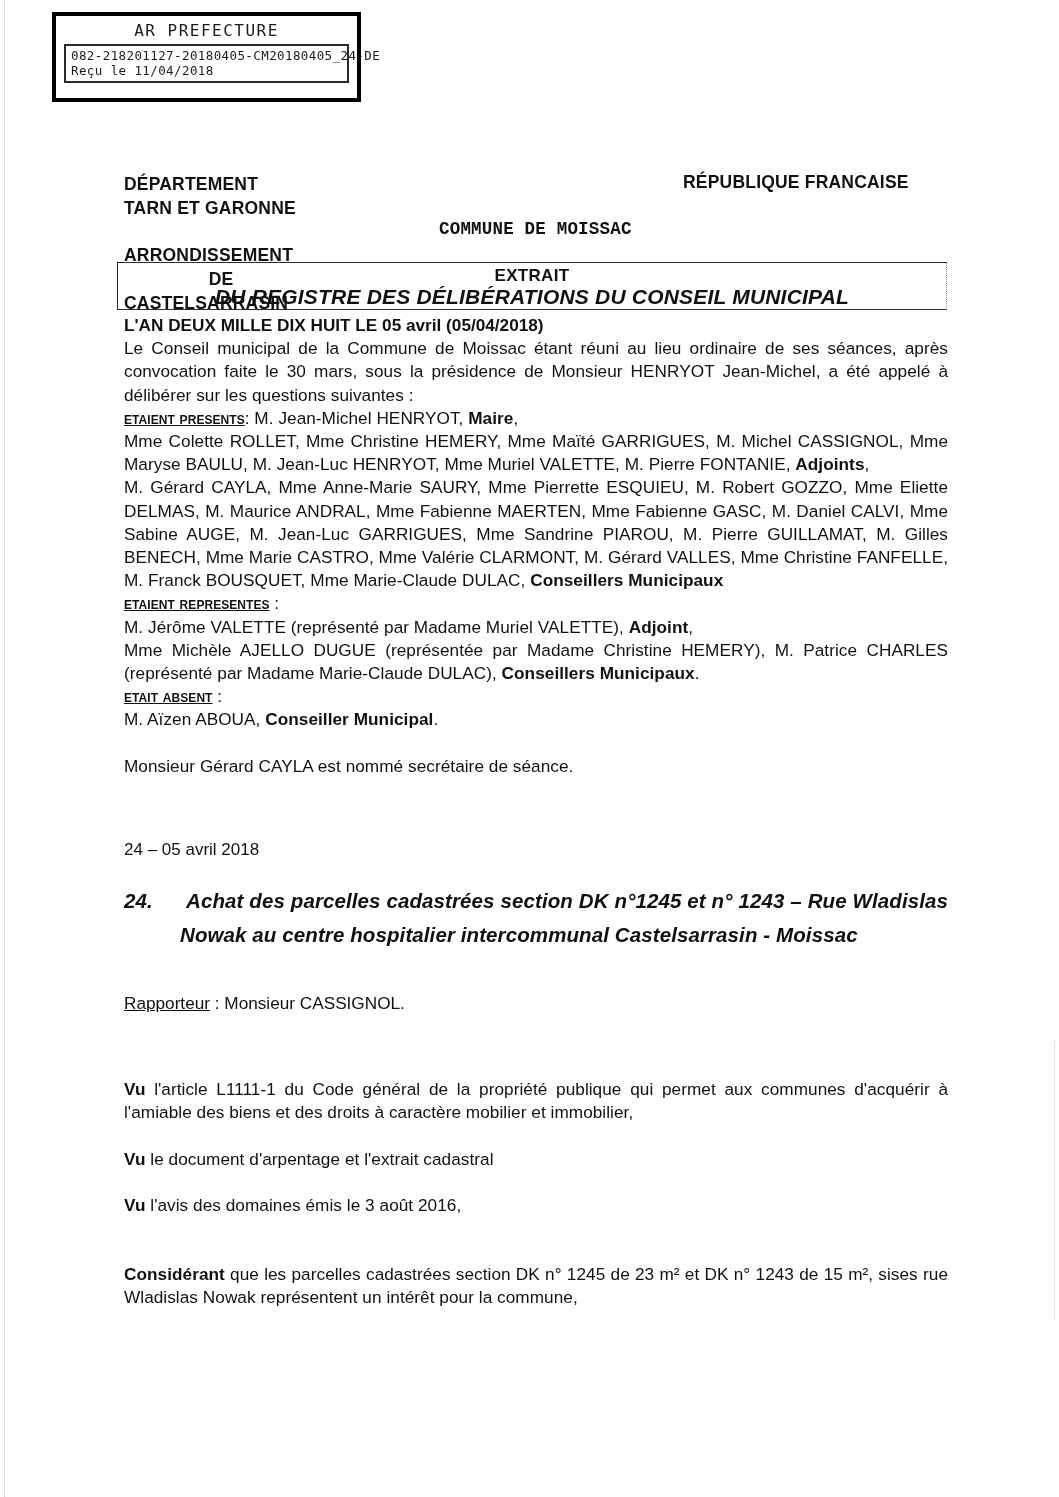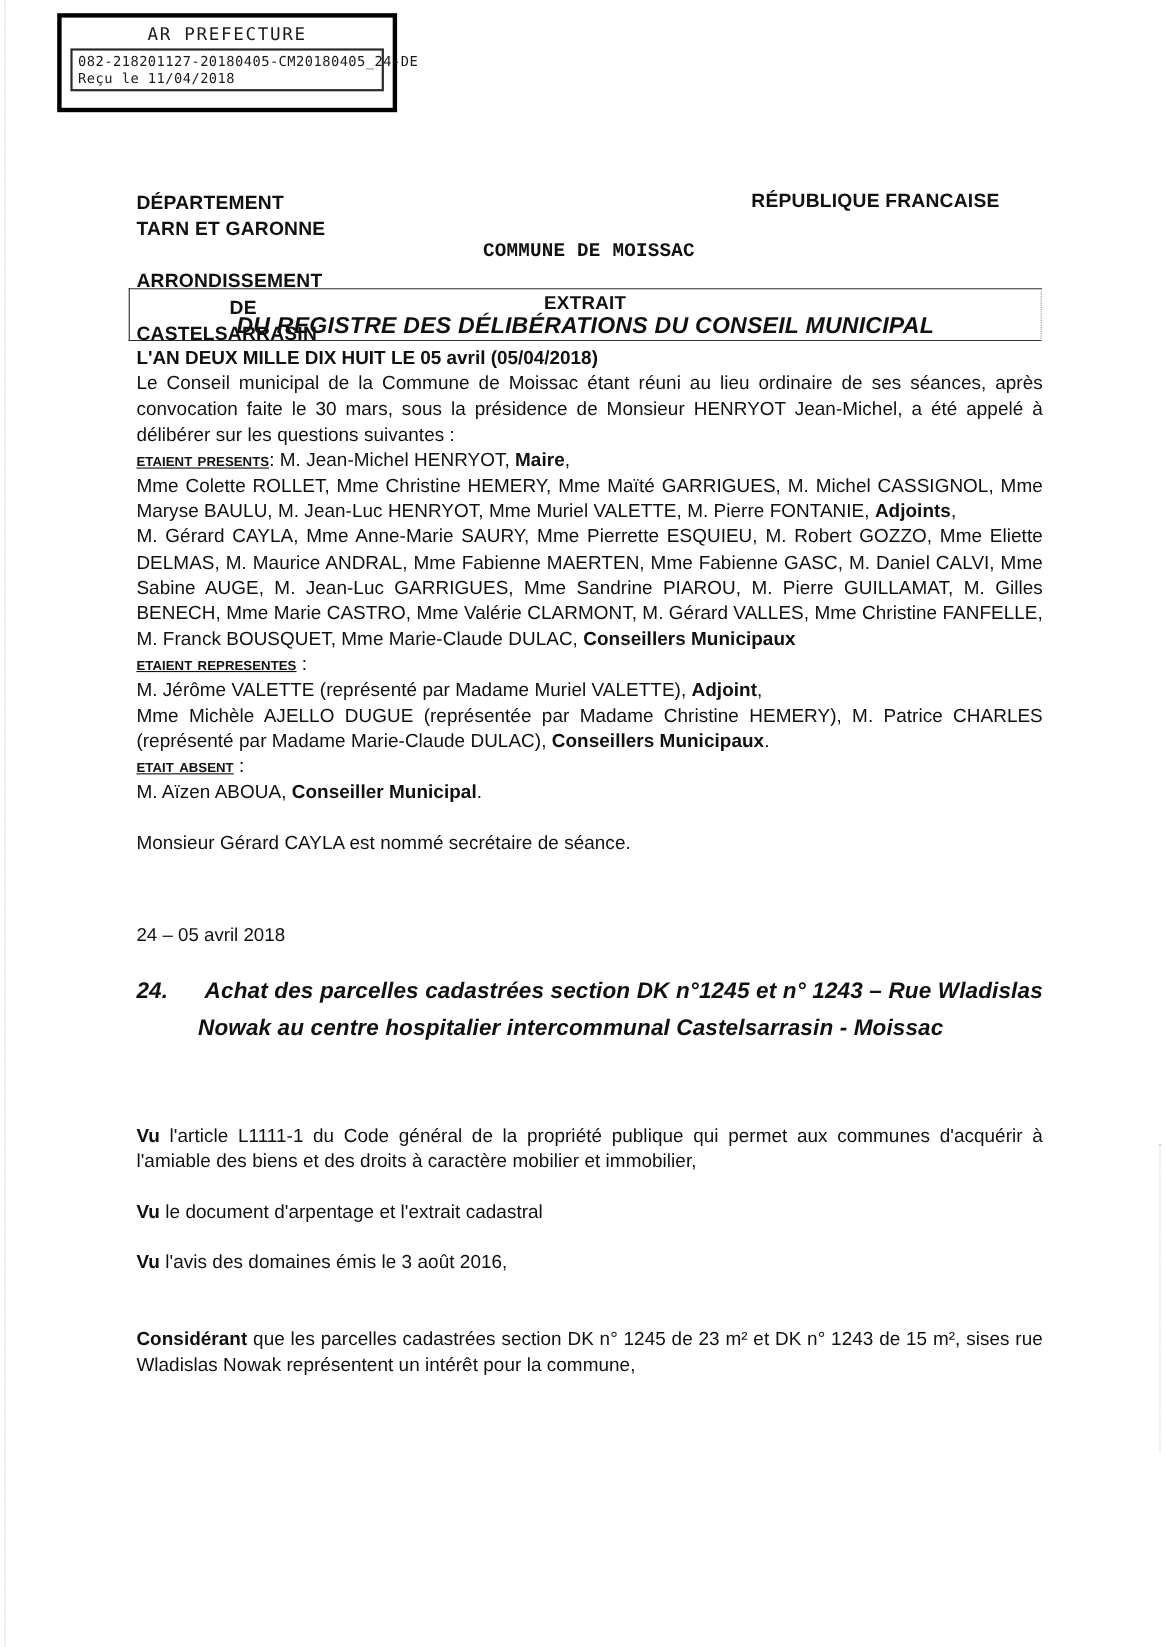--- a/index.html
+++ b/index.html
@@ -265,20 +265,21 @@
     <div class="spacer-lg"></div>
 
     <div class="datestamp">24 – 05 avril 2018</div>
 
     <div class="spacer-sm"></div>
 
     <p class="deliberation-title"><span class="num">24.</span><span>Achat des parcelles cadastrées section DK n°1245 et n° 1243 – Rue Wladislas Nowak au centre hospitalier intercommunal Castelsarrasin - Moissac</span></p>
 
     <div class="spacer-sm"></div>
 
+    <p class="rapporteur-line"><span class="u">Rapporteur</span><span> : Monsieur CASSIGNOL.</span></p>
 
     <div class="spacer-md"></div>
 
     <p class="para"><span class="b">Vu</span><span> l'article L1111-1 du Code général de la propriété publique qui permet aux communes d'acquérir à l'amiable des biens et des droits à caractère mobilier et immobilier,</span></p>
 
     <div class="spacer-sm"></div>
 
     <p class="para nojust"><span class="b">Vu</span><span> le document d'arpentage et l'extrait cadastral</span></p>
 
     <div class="spacer-sm"></div>

